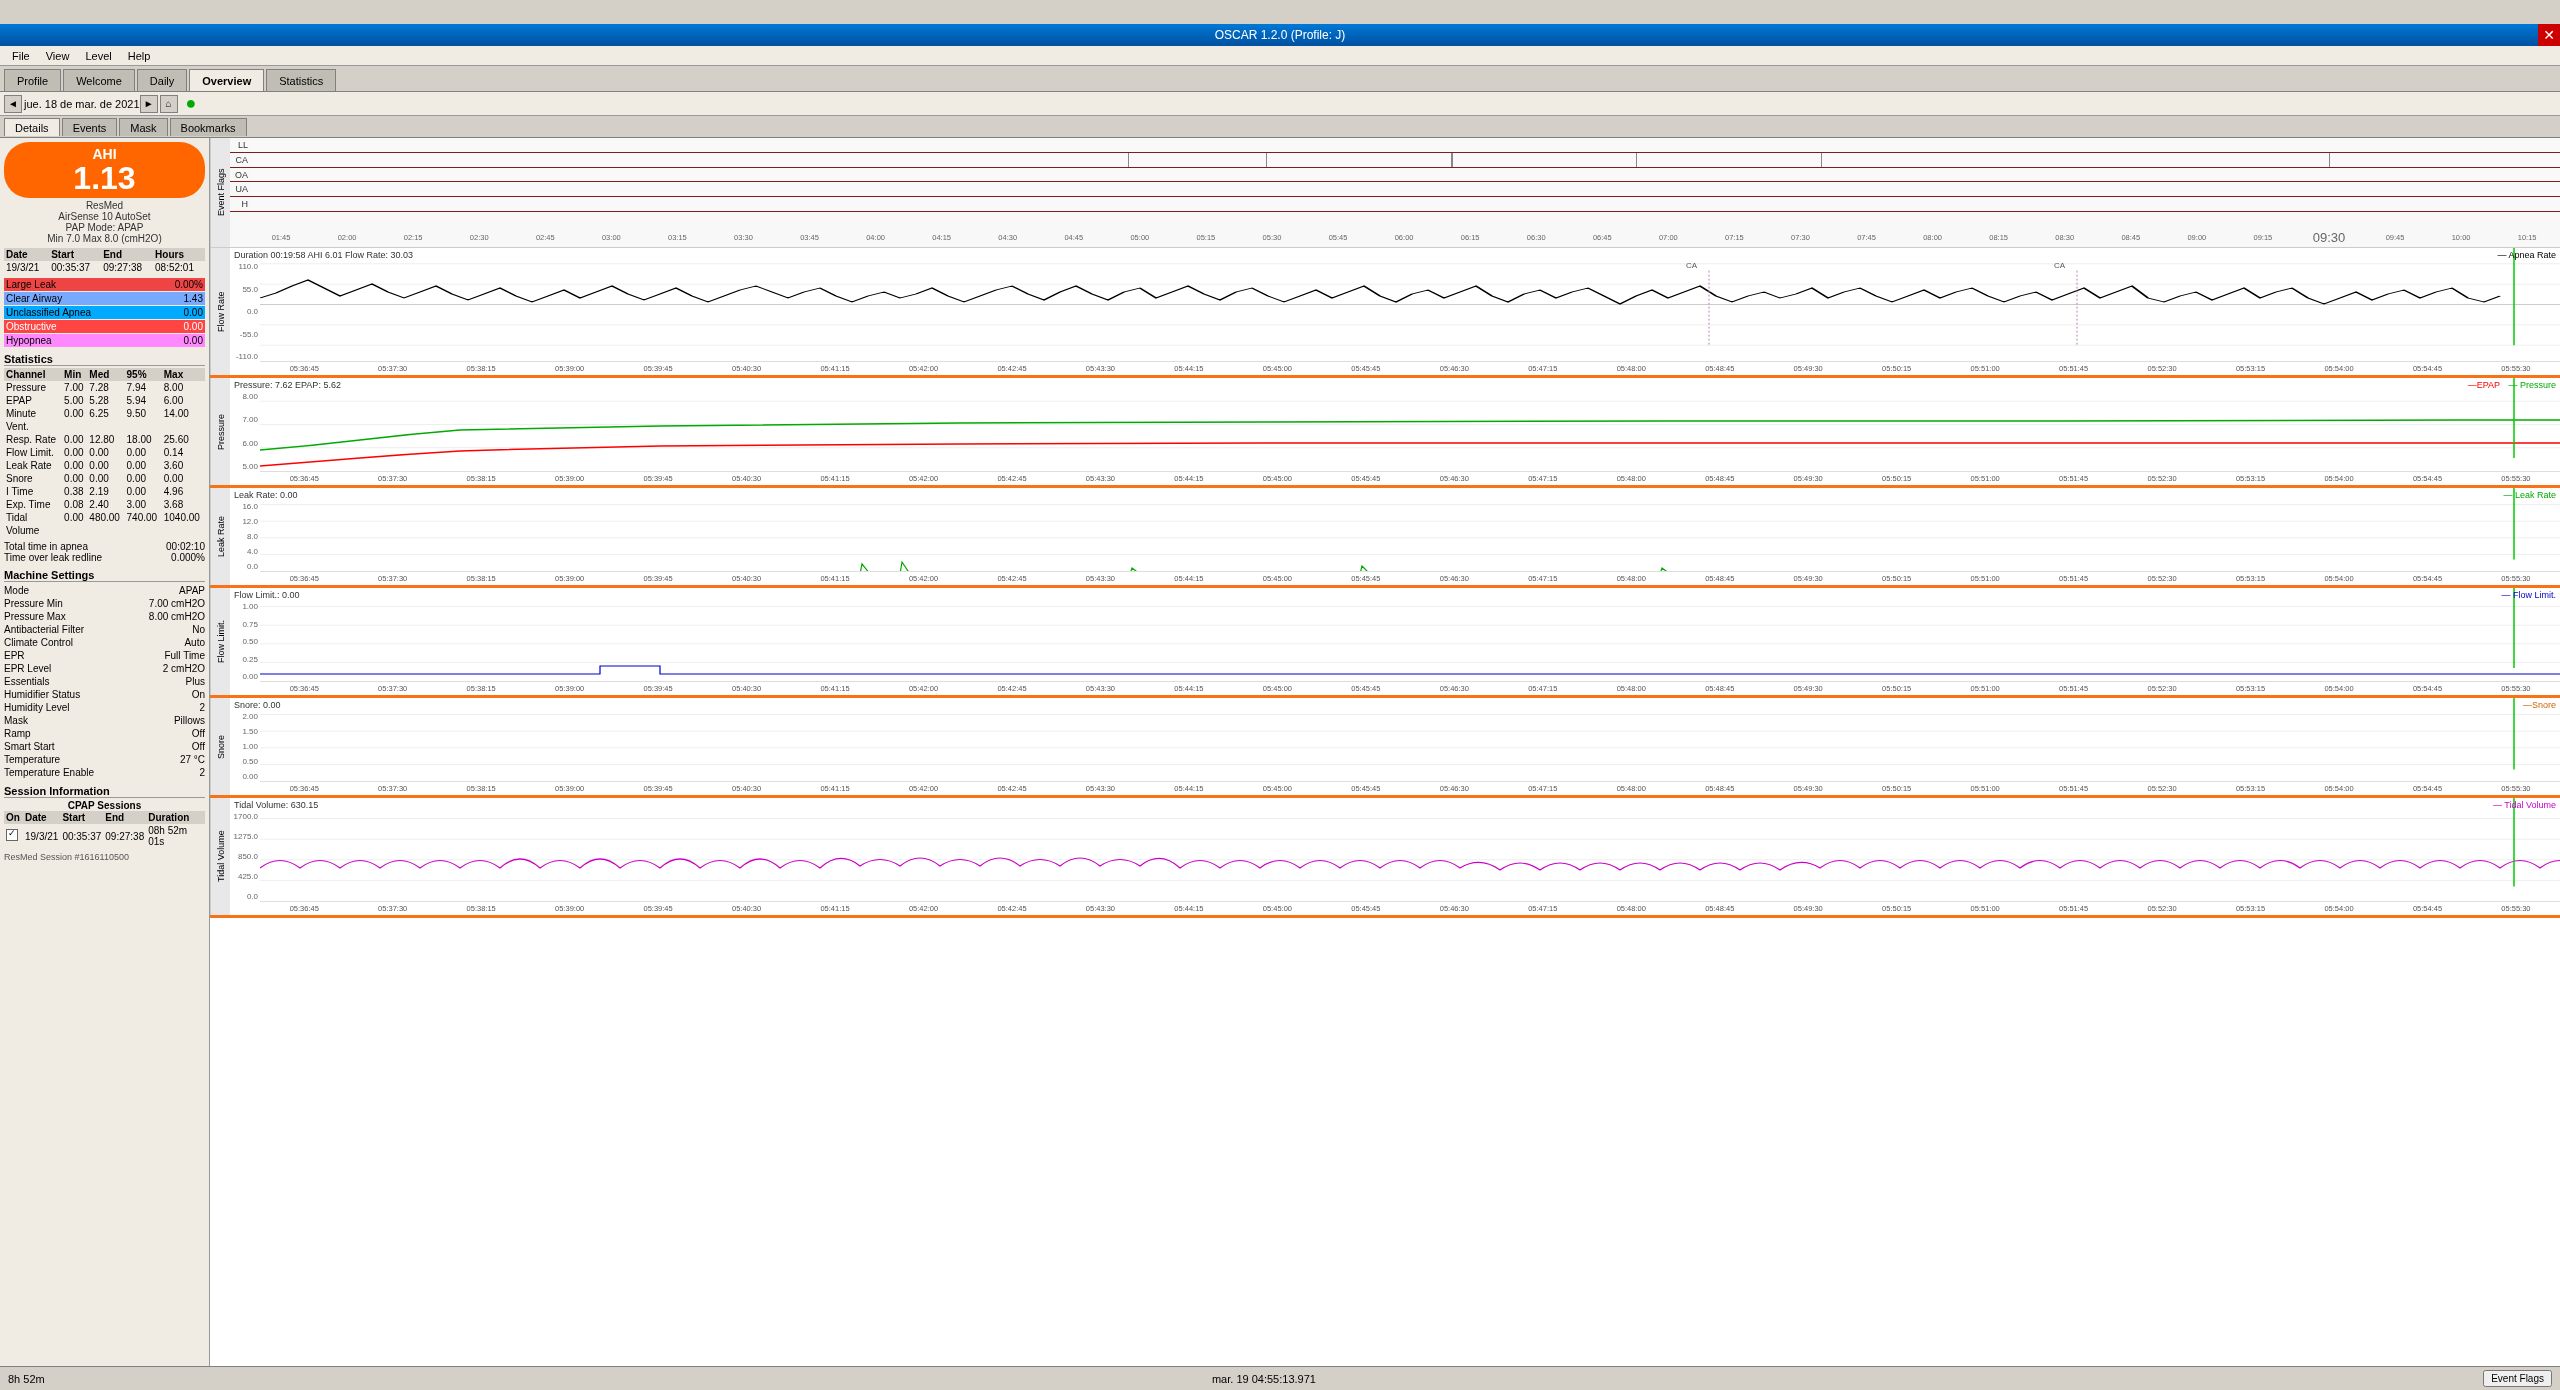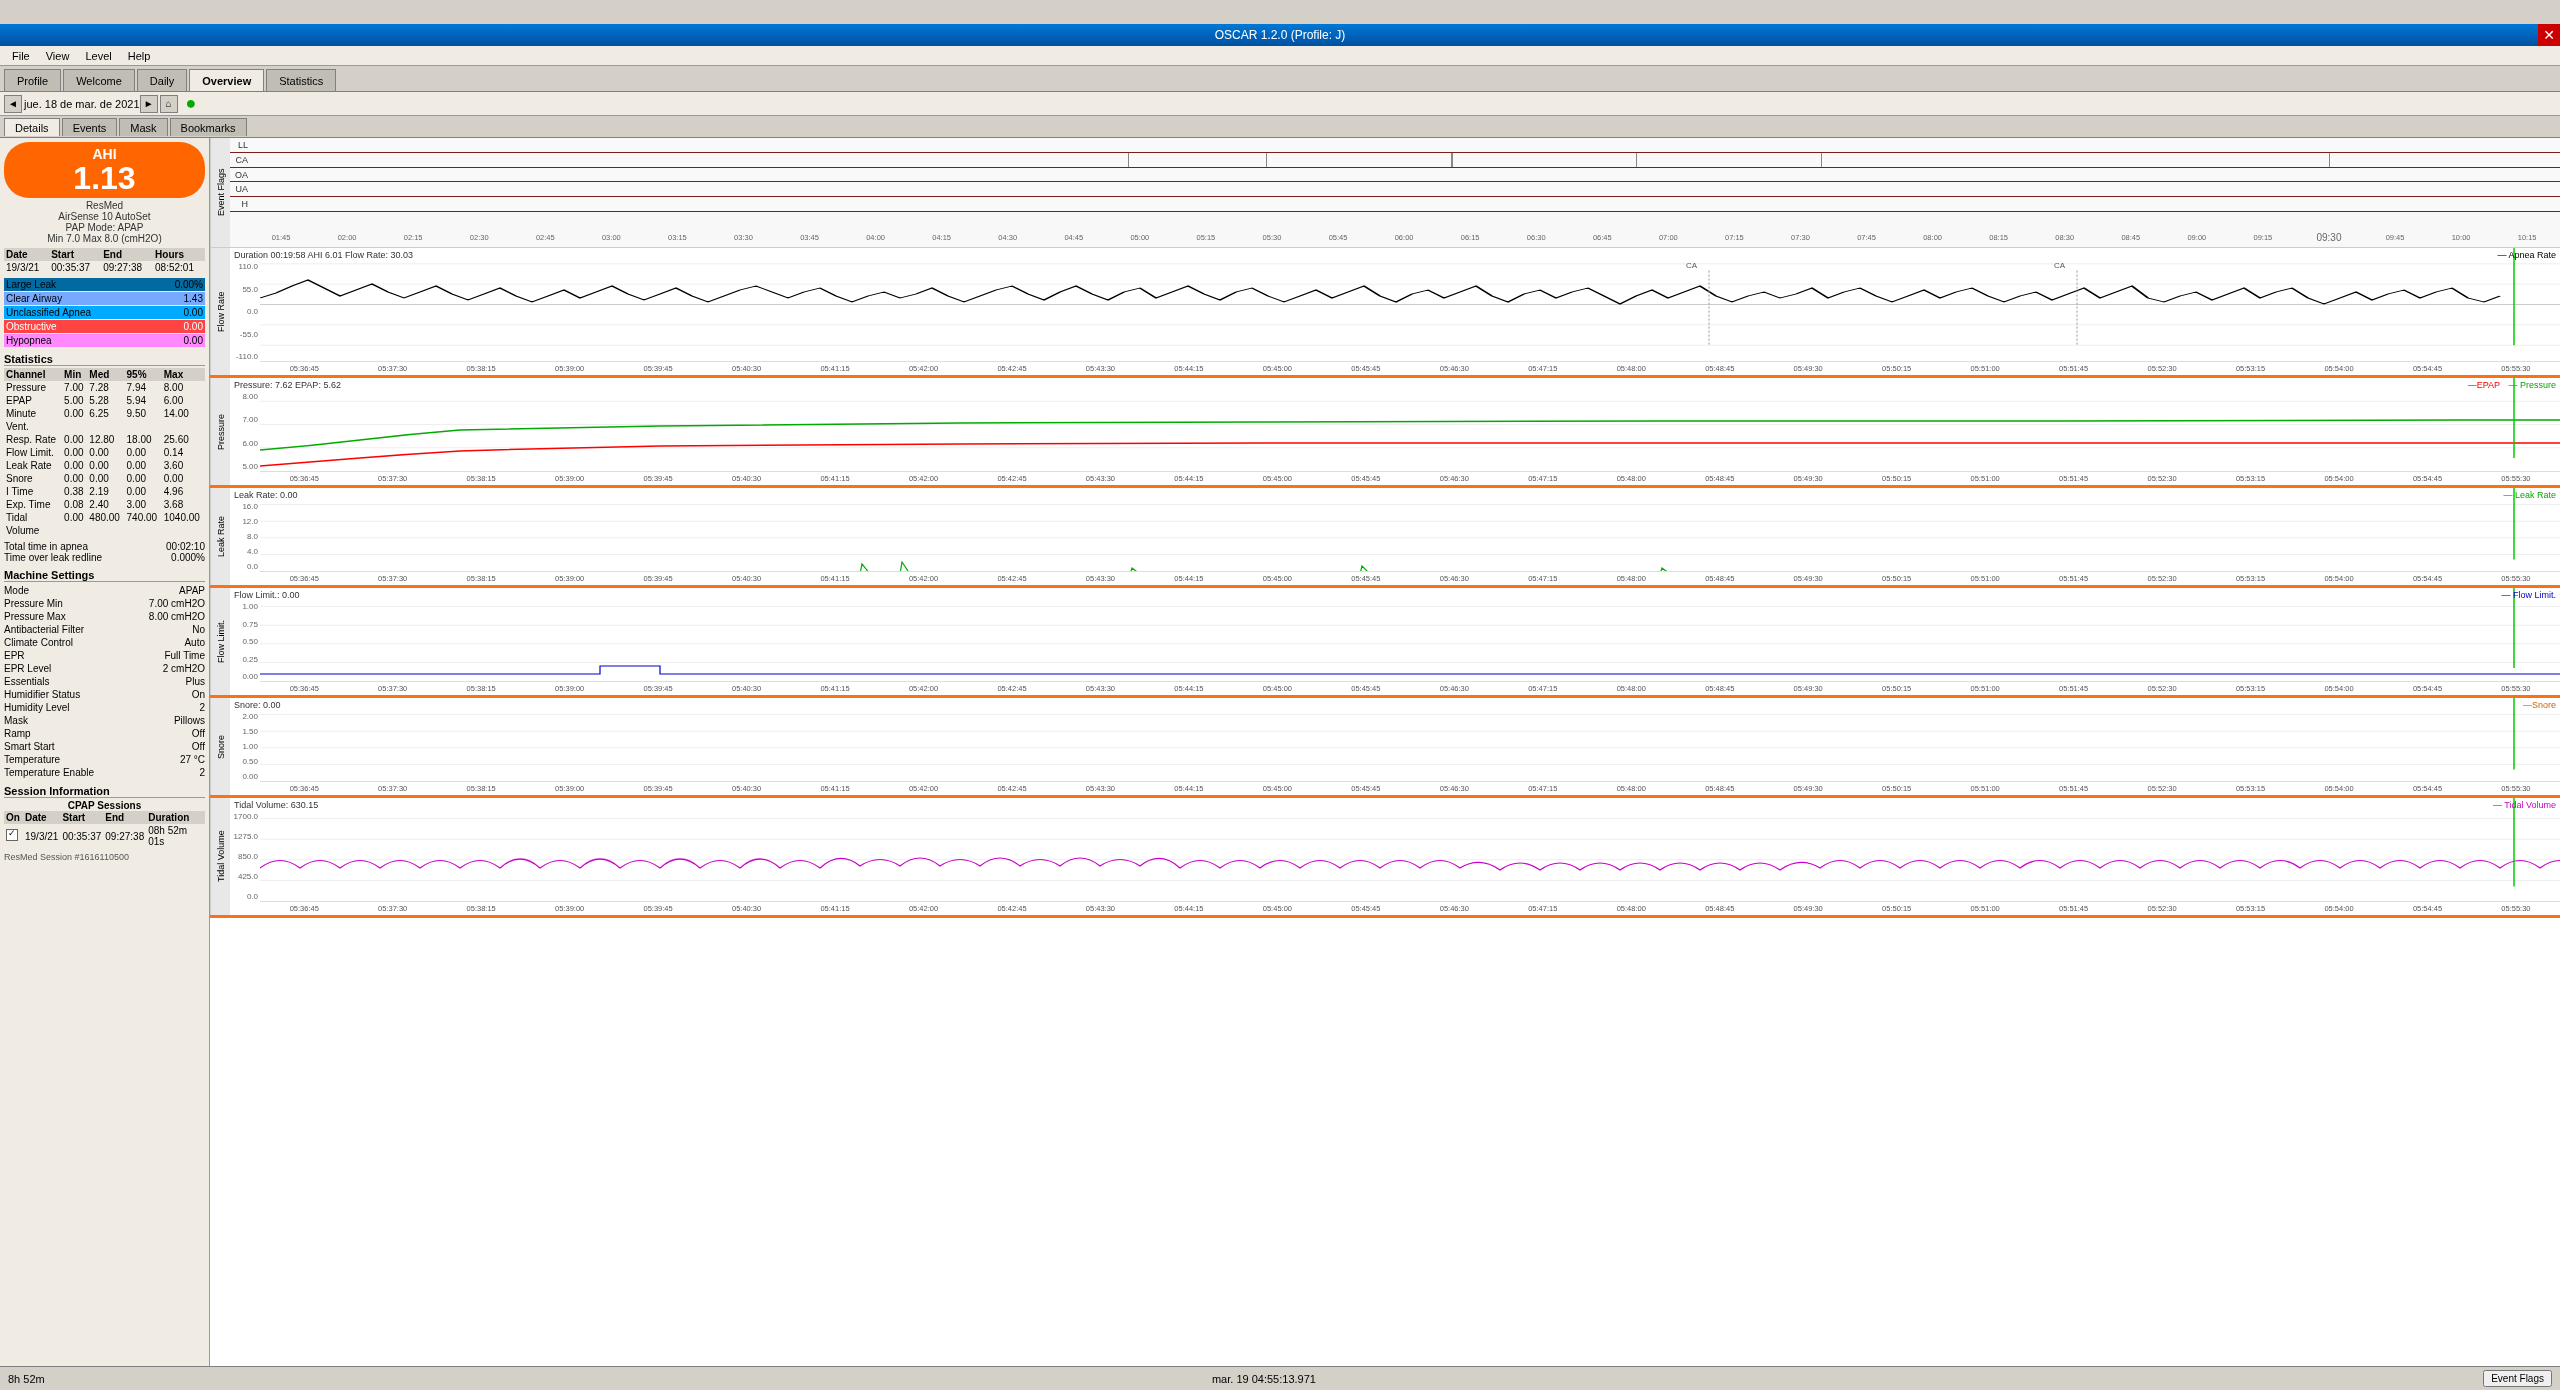--- a/index.html
+++ b/index.html
@@ -179,21 +179,21 @@
     
     
     .event-row {
       display: flex;
       justify-content: space-between;
       align-items: center;
       padding: 1px 2px;
       font-size: 10px;
       margin-bottom: 1px;
     }
-    .event-row.large-leak { background: #0369a1; }
+    .event-row.large-leak { background: #ef4444; }
     .event-row.clear-airway { background: #77aaff; }
     .event-row.unclassified { background: #00aaff; }
     .event-row.obstructive { background: #ff4444; color: white; }
     .event-row.hypopnea { background: #ff88ff; }
     
     
     .section-header {
       font-weight: bold;
       font-size: 11px;
       margin: 6px 0 2px;
@@ -757,21 +757,21 @@
           <span class="time-tick" style="font-size:7.5px;">07:00</span>
           <span class="time-tick" style="font-size:7.5px;">07:15</span>
           <span class="time-tick" style="font-size:7.5px;">07:30</span>
           <span class="time-tick" style="font-size:7.5px;">07:45</span>
           <span class="time-tick" style="font-size:7.5px;">08:00</span>
           <span class="time-tick" style="font-size:7.5px;">08:15</span>
           <span class="time-tick" style="font-size:7.5px;">08:30</span>
           <span class="time-tick" style="font-size:7.5px;">08:45</span>
           <span class="time-tick" style="font-size:7.5px;">09:00</span>
           <span class="time-tick" style="font-size:7.5px;">09:15</span>
-          <span class="time-tick" style="font-size:10px;">09:30</span>
+          <span class="time-tick" style="font-size:13px;">09:30</span>
           <span class="time-tick" style="font-size:7.5px;">09:45</span>
           <span class="time-tick" style="font-size:7.5px;">10:00</span>
           <span class="time-tick" style="font-size:7.5px;">10:15</span>
         </div>
       </div>
     </div>
 
     <div class="chart-panel flow-chart">
       <div class="chart-y-label">Flow Rate</div>
       <div class="chart-area">

